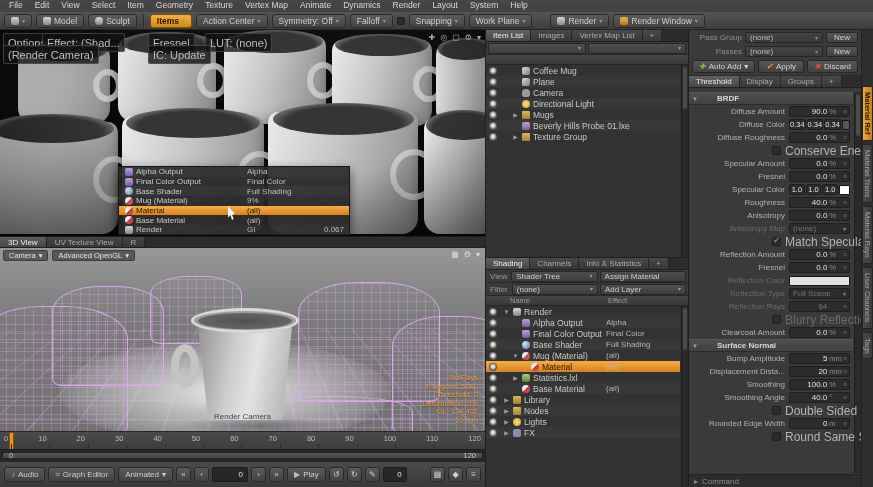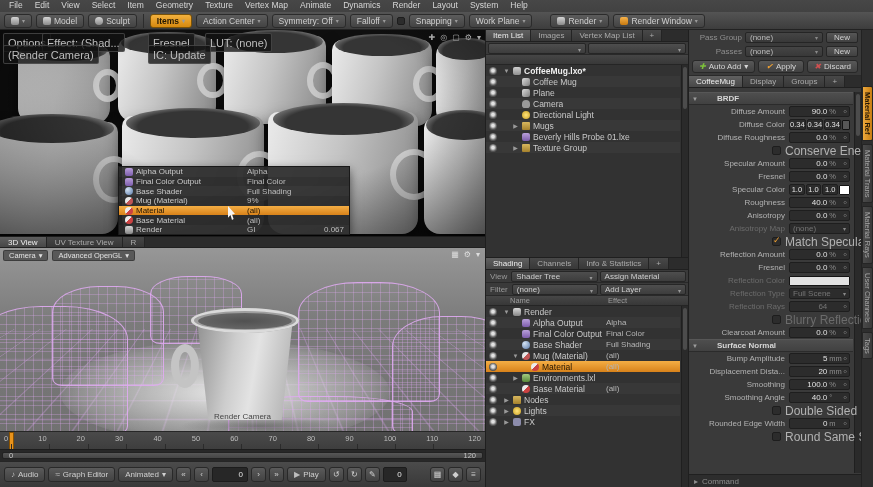--- a/index.html
+++ b/index.html
@@ -82,21 +82,21 @@
 .lbl{font-size:8.5px;overflow:hidden;text-overflow:ellipsis}
 .effect{position:absolute;left:120px;color:#b5b5b5;font-size:8px}
 
 
 .paneltabs{height:12px;display:flex;background:#2c2c2c;border-bottom:1px solid #202020;flex:none}
 .ptab{display:flex;align-items:center;padding:0 7px;font-size:8px;color:#ababab;
   background:linear-gradient(#484848,#383838);border-right:1px solid #242424}
 .ptab.selected{background:linear-gradient(#606060,#484848);color:#ececec}
 .fieldrow{height:13px;display:flex;gap:2px;padding:1px 2px;background:#3a3a3a;border-bottom:1px solid #292929;flex:none;align-items:center}
 .flabel{flex:none;color:#9a9a9a;font-size:8px;padding:0 2px}
-.drop,.fbtn{flex:1;height:11px;display:flex;align-items:flex-end;gap:21px;padding:0 4px;font-size:8px;color:#cfcfcf;
+.drop,.fbtn{flex:1;height:11px;display:flex;align-items:flex-start;gap:21px;padding:0 4px;font-size:8px;color:#cfcfcf;
   background:linear-gradient(#4e4e4e,#3d3d3d);border:1px solid #262626;border-radius:2px;white-space:nowrap}
 .drop .caret{margin-left:auto;font-size:6px;color:#999}
 .colhead{height:10px;background:linear-gradient(#464646,#383838);border-bottom:1px solid #252525;
   display:flex;align-items:center;font-size:7.5px;color:#9c9c9c;flex:none;position:relative;padding-left:24px}
 .colhead .col2{position:absolute;left:122px}
 .treebox{flex:1;background:#323232;position:relative;overflow:hidden;padding-right:8px}
 .vsb{position:absolute;right:0;top:0;bottom:0;width:7px;background:#2a2a2a;border-left:1px solid #1f1f1f}
 .vsb::after{content:"";position:absolute;left:1px;right:1px;top:2px;height:42px;background:#4c4c4c;border-radius:3px}
 #item-panel{height:228px;display:flex;flex-direction:column;flex:none;border-bottom:1px solid #1f1f1f}
 #shading-panel{flex:1;display:flex;flex-direction:column}
@@ -435,20 +435,29 @@
             <span>Advanced OpenGL</span>
             <span class="caret">▾</span>
           </span>
       </div>
       <div id="vp-icons">
 
       <span>▦</span>
           <span>⚙</span>
           <span>▾</span>
         </div>
+      <div id="vp-stats">
+
+      <div class="stat">No Rays</div>
+          <div class="stat">Polygons: 5060</div>
+          <div class="stat">Threshold: 0</div>
+          <div class="stat">Deformation: 0%</div>
+          <div class="stat">GL: 134,402</div>
+          <div class="stat">10 mm</div>
+        </div>
       <div id="vp-camera-label">Render Camera</div>
     </div>
 
     <div id="timeline">
       <div id="playhead"></div>
       <div id="tl-numbers">
 
       <span>0</span>
           <span>10</span>
           <span>20</span>
@@ -536,27 +545,20 @@
             <span class="caret">▾</span>
           </span>
       </div>
       <div class="colhead">
           <span></span>
         </div>
       <div class="treebox">
 
         <div class="vsb"></div>
 
-          <div class="rrow bold">
-            <span class="eye"></span>
-            <span class="ind"></span>
-            <span class="arrow">▼</span>
-            <span class="icon scene"></span>
-            <span class="lbl">CoffeeMug.lxo*</span>
-          </div>
 
           <div class="rrow">
             <span class="eye"></span>
             <span class="ind" style="width: 9px;"></span>
             <span class="arrow"></span>
             <span class="icon mesh"></span>
             <span class="lbl">Coffee Mug</span>
           </div>
 
           <div class="rrow">
@@ -698,33 +700,41 @@
             <span class="icon material"></span>
             <span class="lbl">Material</span>
             <span class="effect">(all)</span>
           </div>
 
           <div class="rrow">
             <span class="eye"></span>
             <span class="ind" style="width: 9px;"></span>
             <span class="arrow">▶</span>
             <span class="icon groundplane"></span>
-            <span class="lbl">Environments.lxl</span>
+            <span class="lbl">Statistics.lxl</span>
             <span class="effect"></span>
           </div>
 
           <div class="rrow">
             <span class="eye"></span>
             <span class="ind" style="width: 9px;"></span>
             <span class="arrow"></span>
             <span class="icon material"></span>
             <span class="lbl">Base Material</span>
             <span class="effect">(all)</span>
           </div>
 
+          <div class="rrow">
+            <span class="eye"></span>
+            <span class="ind"></span>
+            <span class="arrow">▶</span>
+            <span class="icon folder"></span>
+            <span class="lbl">Library</span>
+            <span class="effect"></span>
+          </div>
 
           <div class="rrow">
             <span class="eye"></span>
             <span class="ind"></span>
             <span class="arrow">▶</span>
             <span class="icon folder"></span>
             <span class="lbl">Nodes</span>
             <span class="effect"></span>
           </div>
 
@@ -777,21 +787,21 @@
           <i class="oi">✔</i>
           <span>Apply</span>
         </span>
       <span class="abtn">
           <i class="ri">✖</i>
           <span>Discard</span>
         </span>
     </div>
     <div class="paneltabs">
 
-    <span class="ptab selected">CoffeeMug</span>
+    <span class="ptab selected">Threshold</span>
         <span class="ptab">Display</span>
         <span class="ptab">Groups</span>
         <span class="ptab">+</span>
       </div>
     <div id="prop-rows">
       <div class="vsb"></div>
     <div class="prow section">
           <span class="tri">▼</span>
           <span class="slab">BRDF</span>
         </div>

